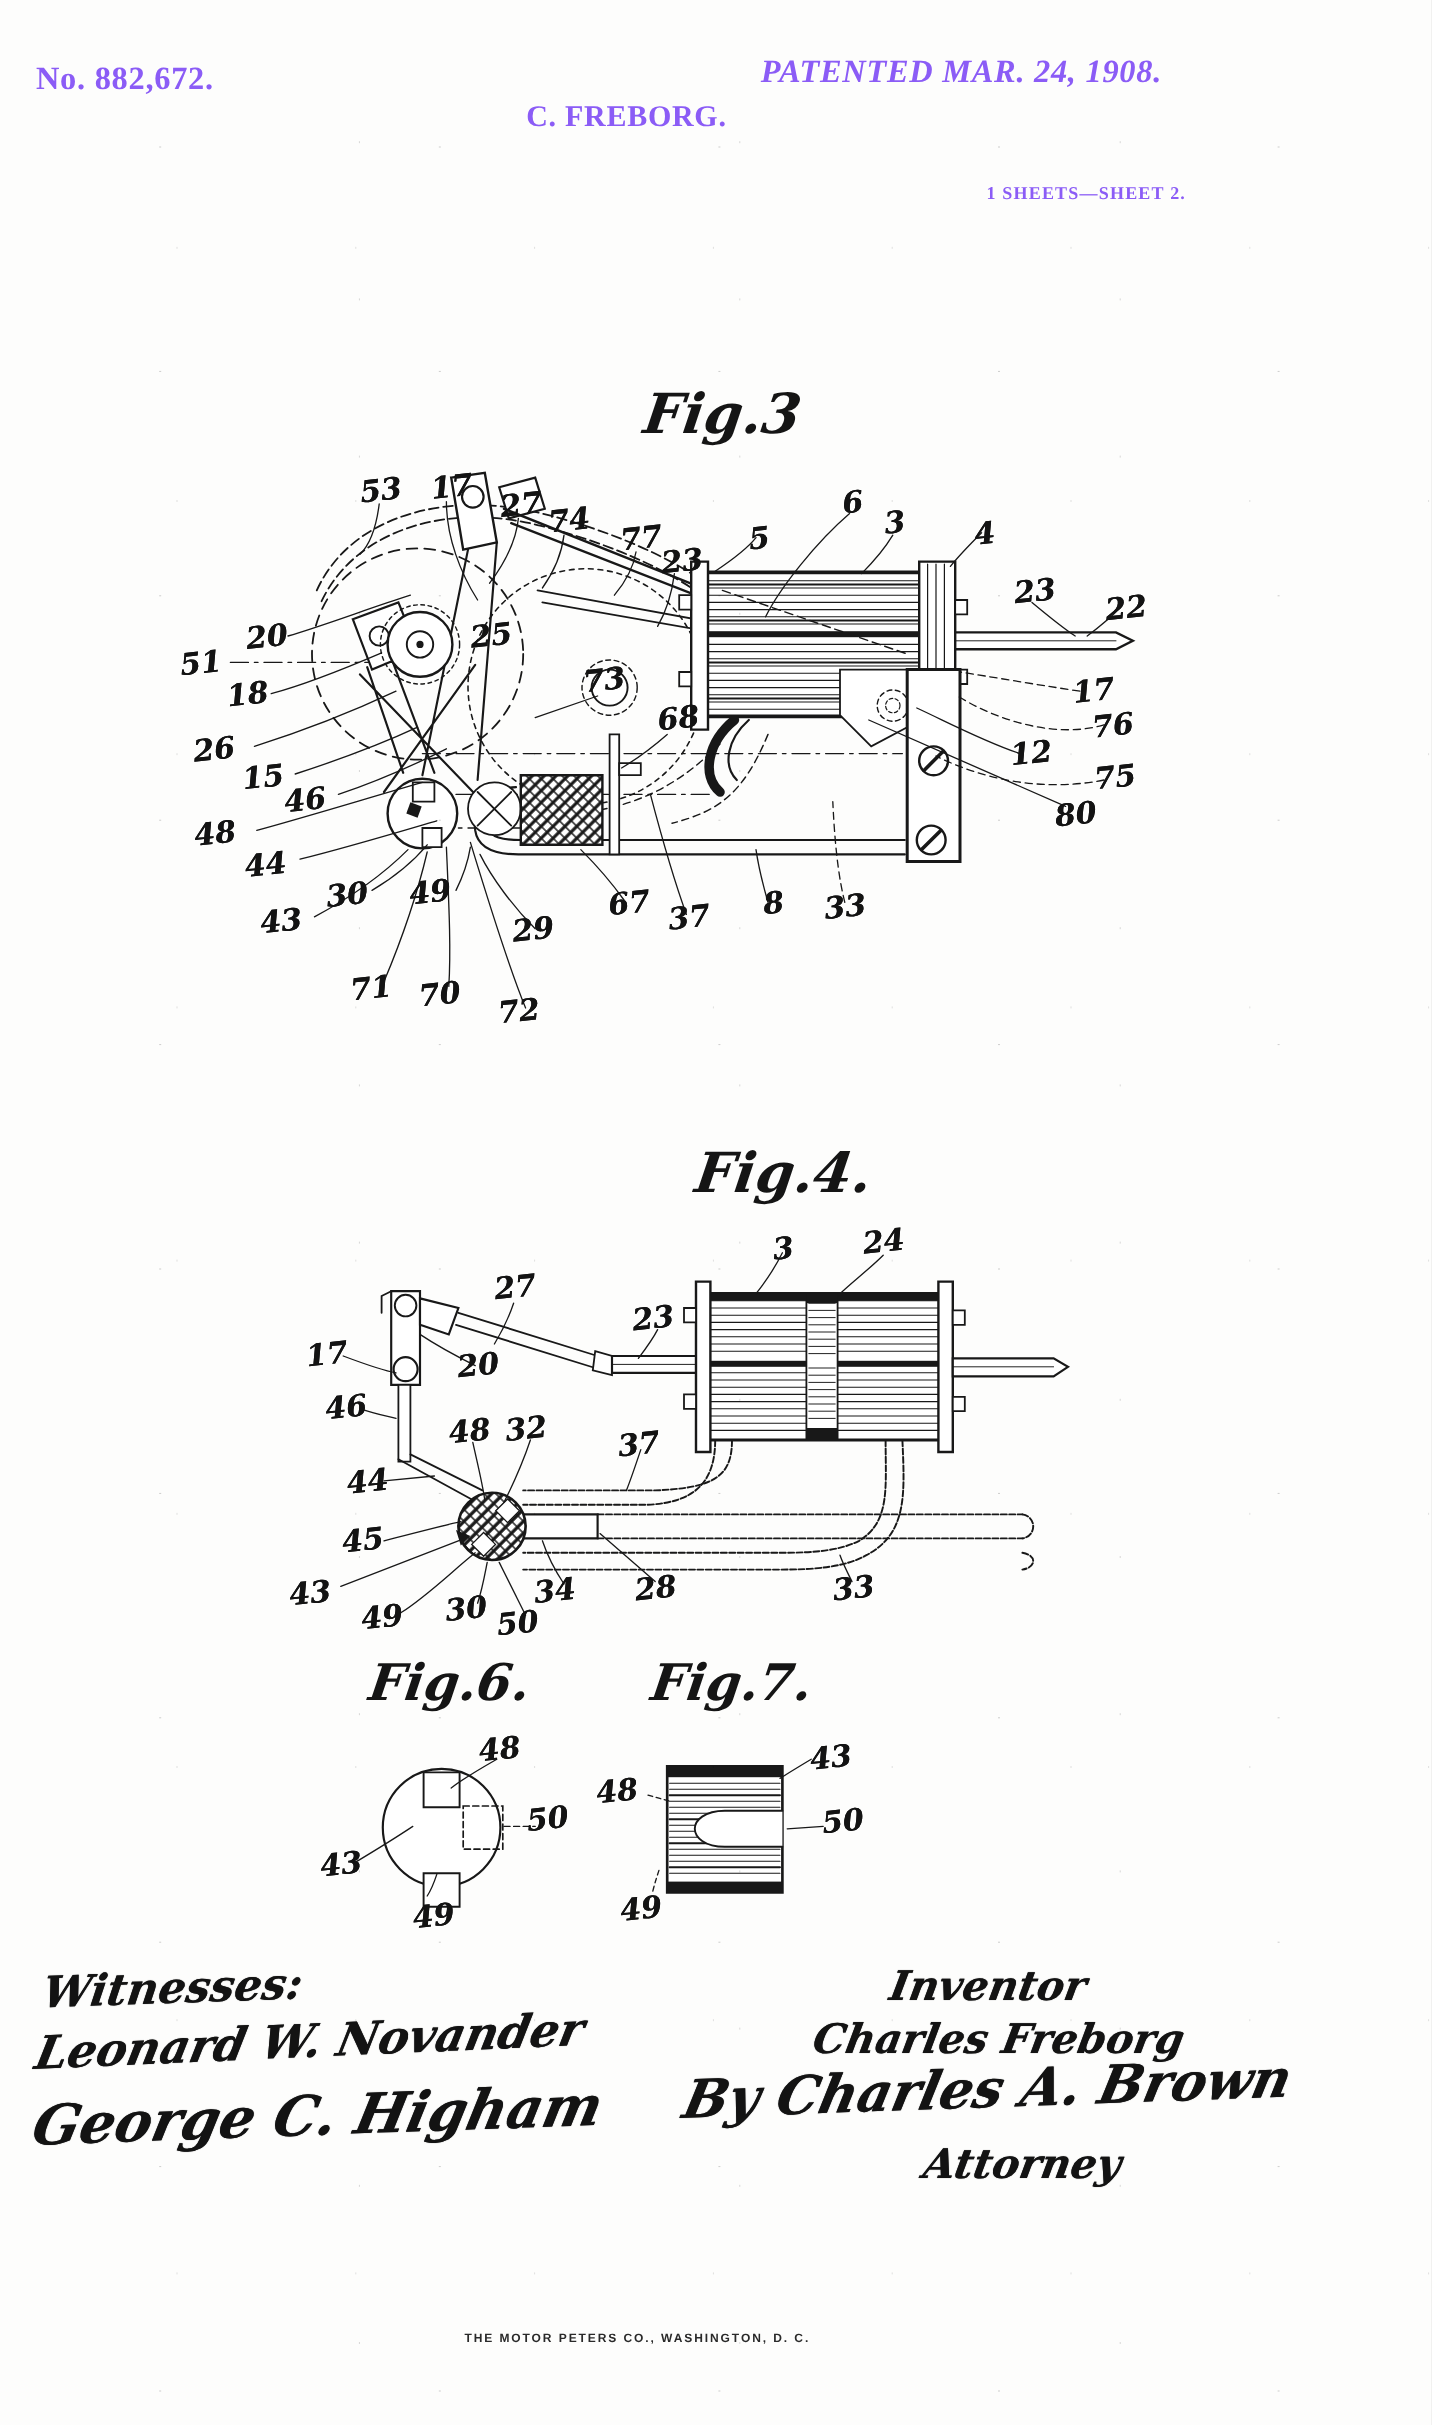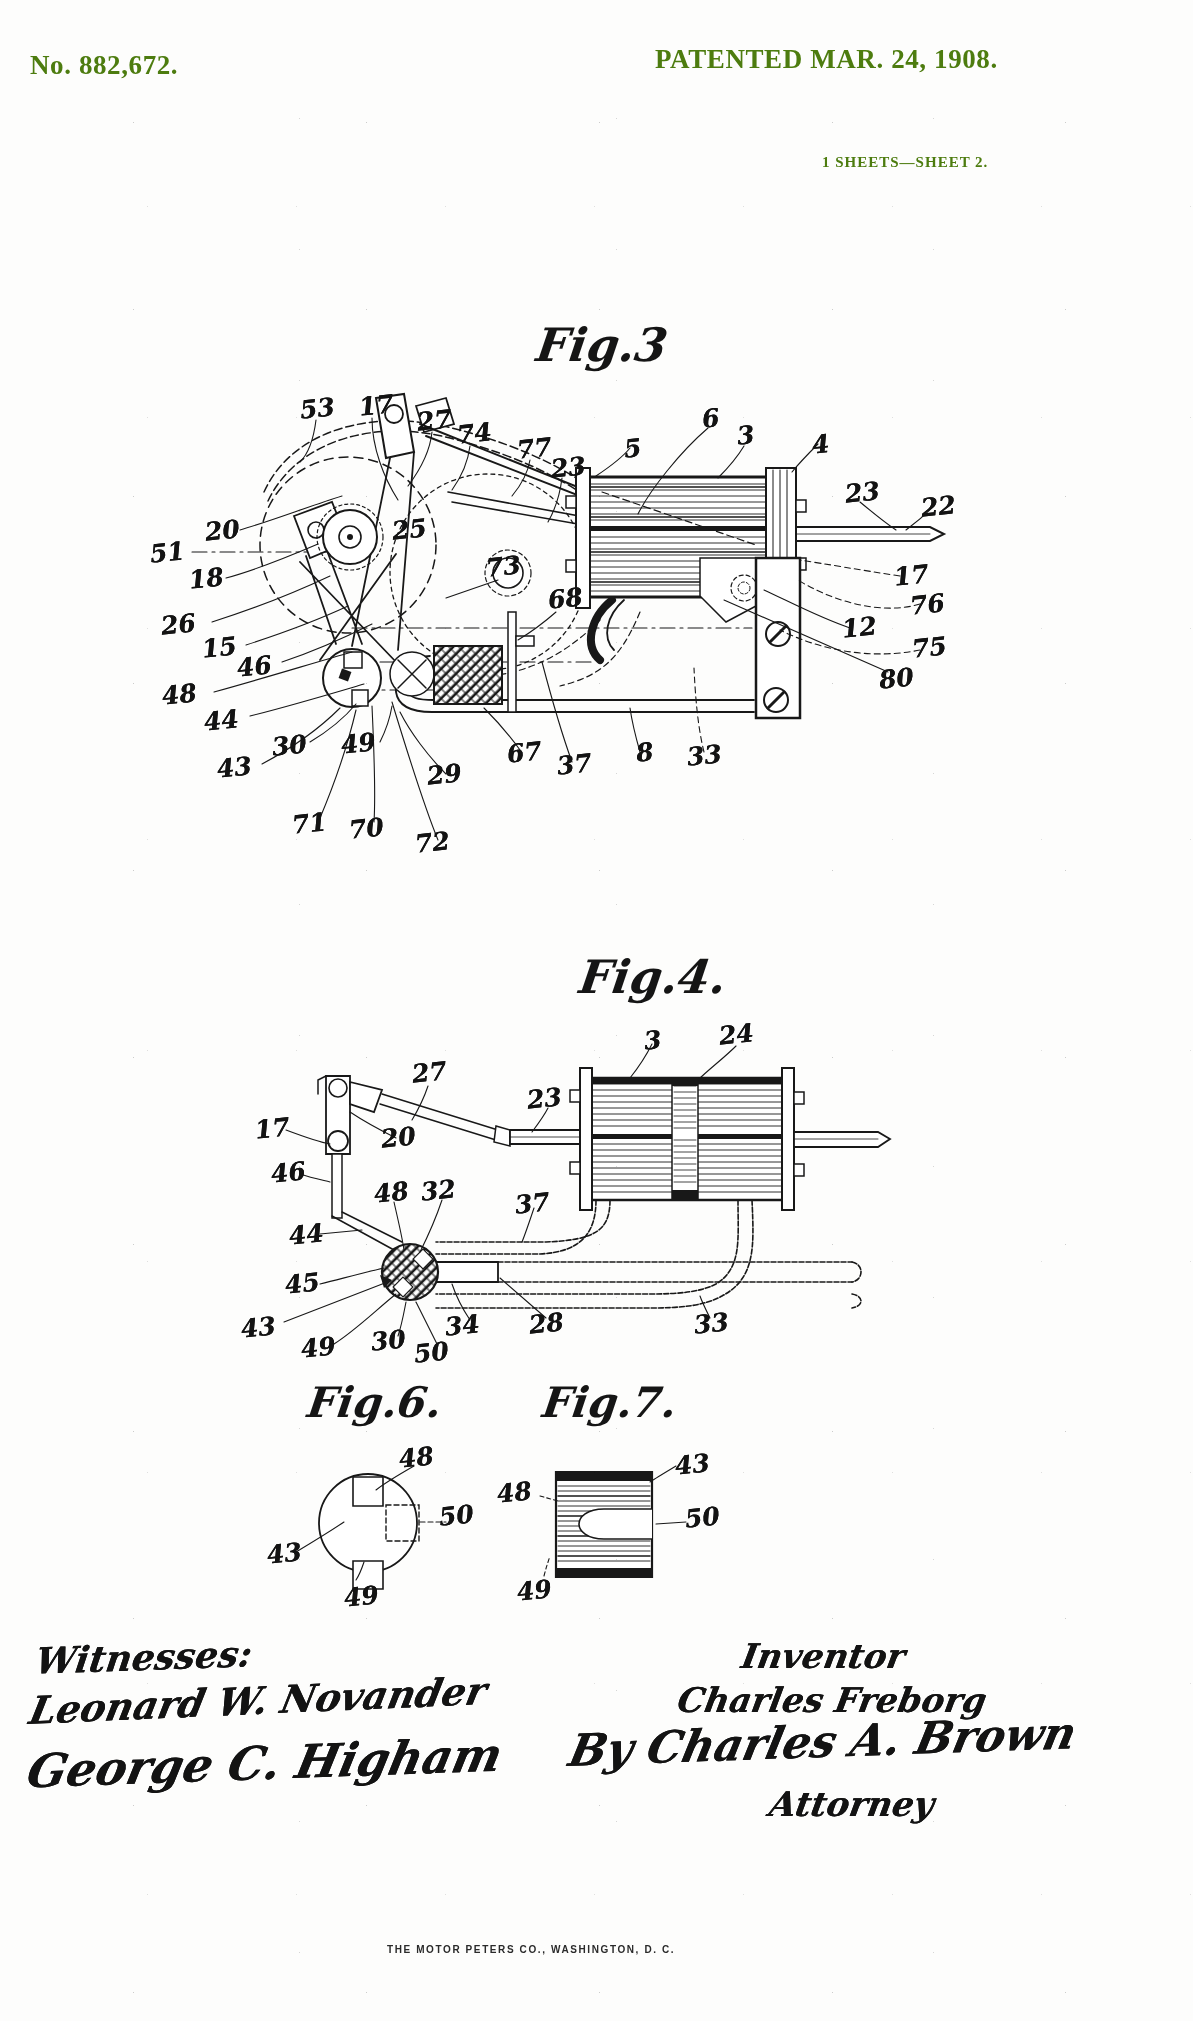--- a/index.html
+++ b/index.html
@@ -6,21 +6,21 @@
   .page{position:relative;width:1193px;height:2021px;background:#fdfdfc;margin:0 auto;
         overflow:hidden;color:#181818;}
   .page::after{content:"";position:absolute;inset:0;pointer-events:none;opacity:.55;
         background-image:radial-gradient(circle,rgba(0,0,0,.35) .7px,transparent .9px),
                          radial-gradient(circle,rgba(0,0,0,.22) .6px,transparent .8px),
                          radial-gradient(circle,rgba(0,0,0,.28) .5px,transparent .7px);
         background-size:233px 187px,149px 211px,317px 131px;
         background-position:17px 29px,73px 101px,141px 53px;}
   .abs{position:absolute;}
   .gothic{font-family:"Liberation Serif",serif;font-weight:700;letter-spacing:.6px;
-        color:#4d7c0f;white-space:nowrap;}
+        color:#8b5cf6;white-space:nowrap;}
   .center-line{left:122px;width:800px;text-align:center;}
   .caption{font-family:"DejaVu Serif",serif;font-style:italic;font-weight:700;
         color:#151515;transform:skewX(-8deg);white-space:nowrap;}
   .ref{position:absolute;font-family:"DejaVu Serif",serif;font-style:italic;font-weight:700;
         font-size:25px;color:#131313;transform:rotate(-6deg);white-space:nowrap;
         text-shadow:0 0 .5px currentColor;}
   .script{font-family:"DejaVu Serif",serif;font-style:italic;font-weight:700;color:#131313;
         white-space:nowrap;text-shadow:0 0 .6px currentColor;}
   .sig-head{font-size:36px;transform:rotate(-2deg) skewX(-10deg);}
   .sig-w1{font-size:38px;transform:rotate(-2.5deg) skewX(-14deg);}
@@ -32,21 +32,22 @@
         letter-spacing:1.6px;color:#2a2a2a;white-space:nowrap;}
   svg{position:absolute;overflow:visible;}
   svg *{vector-effect:non-scaling-stroke;}
 </style>
 </head>
 <body>
 
 <div class="page">
 
   <div class="abs gothic" style="left:30px;top:50px;font-size:27px;">No. 882,672.</div>
-  <div class="abs gothic" style="left:655px;top:44px;font-size:27px;">PATENTED MAR. 24, 1908.</div>
+  <div class="abs gothic" style="left:634px;top:44px;font-size:27px;font-style:italic;">PATENTED MAR. 24, 1908.</div>
+  <div class="abs gothic center-line" style="top:84px;font-size:25px;">C. FREBORG.</div>
   <div class="abs gothic" style="left:822px;top:154px;font-size:15px;letter-spacing:1px;">1 SHEETS—SHEET 2.</div>
 
   <div class="abs caption" style="left:537px;top:318px;font-size:46px;">Fig.3</div>
 
   <svg style="left:140px;top:380px;" width="830" height="490" viewBox="140 380 830 490" fill="none" stroke="#181818" stroke-linecap="round">
     <defs>
       <pattern id="diag3" patternUnits="userSpaceOnUse" width="7" height="7" patternTransform="rotate(45)">
         <rect width="7" height="7" fill="#ffffff"></rect>
         <line x1="1" y1="0" x2="1" y2="7" stroke="#181818" stroke-width="2.2"></line>
       </pattern>

